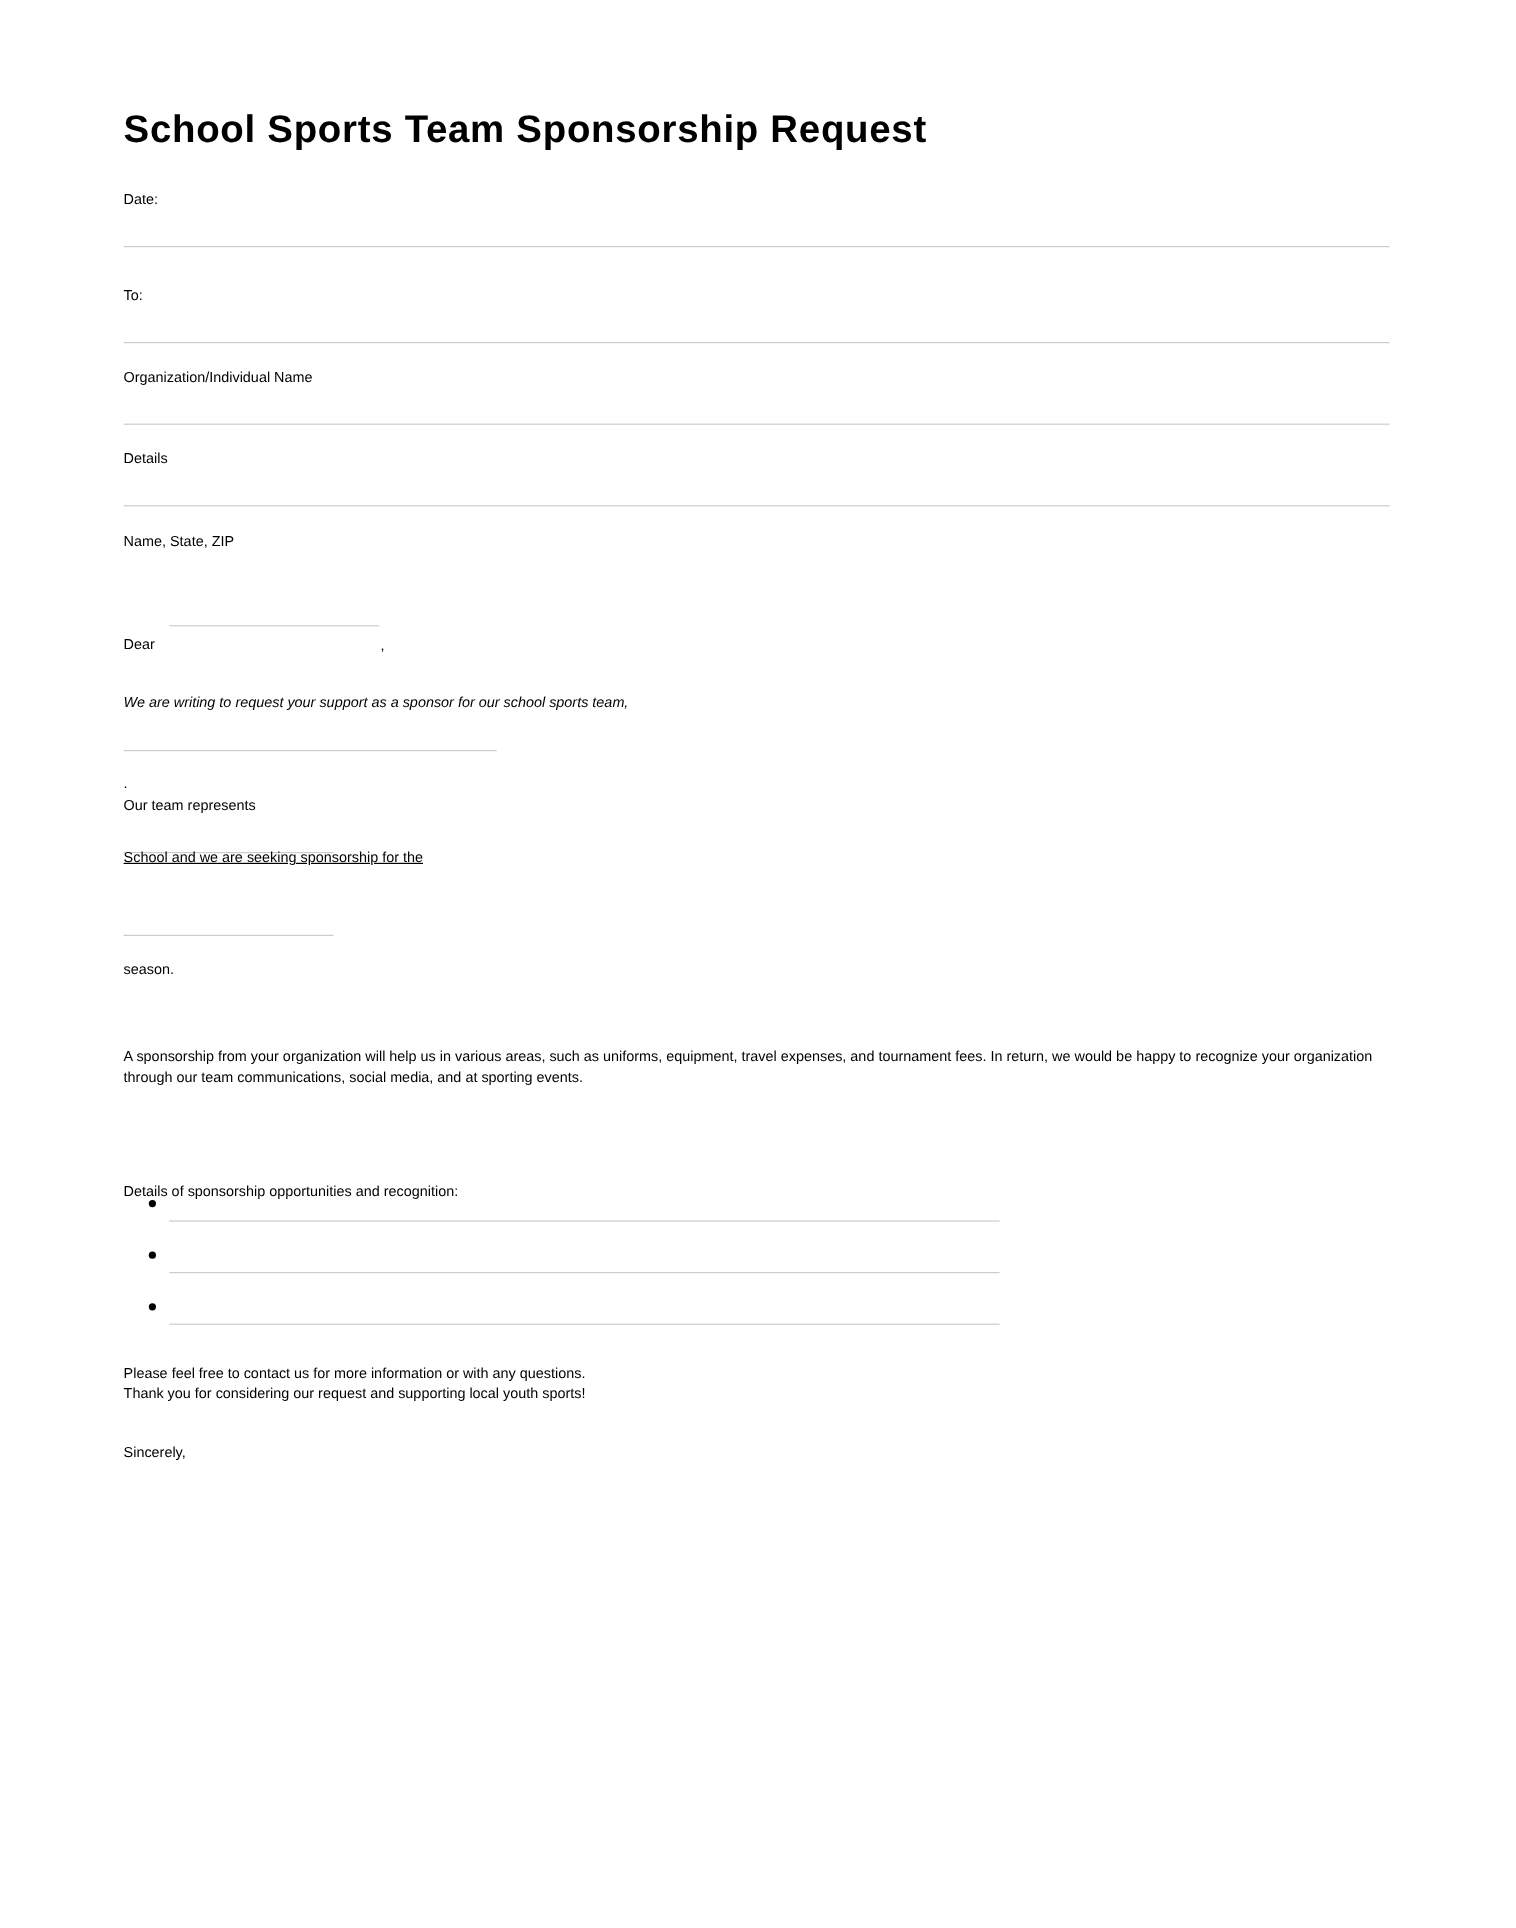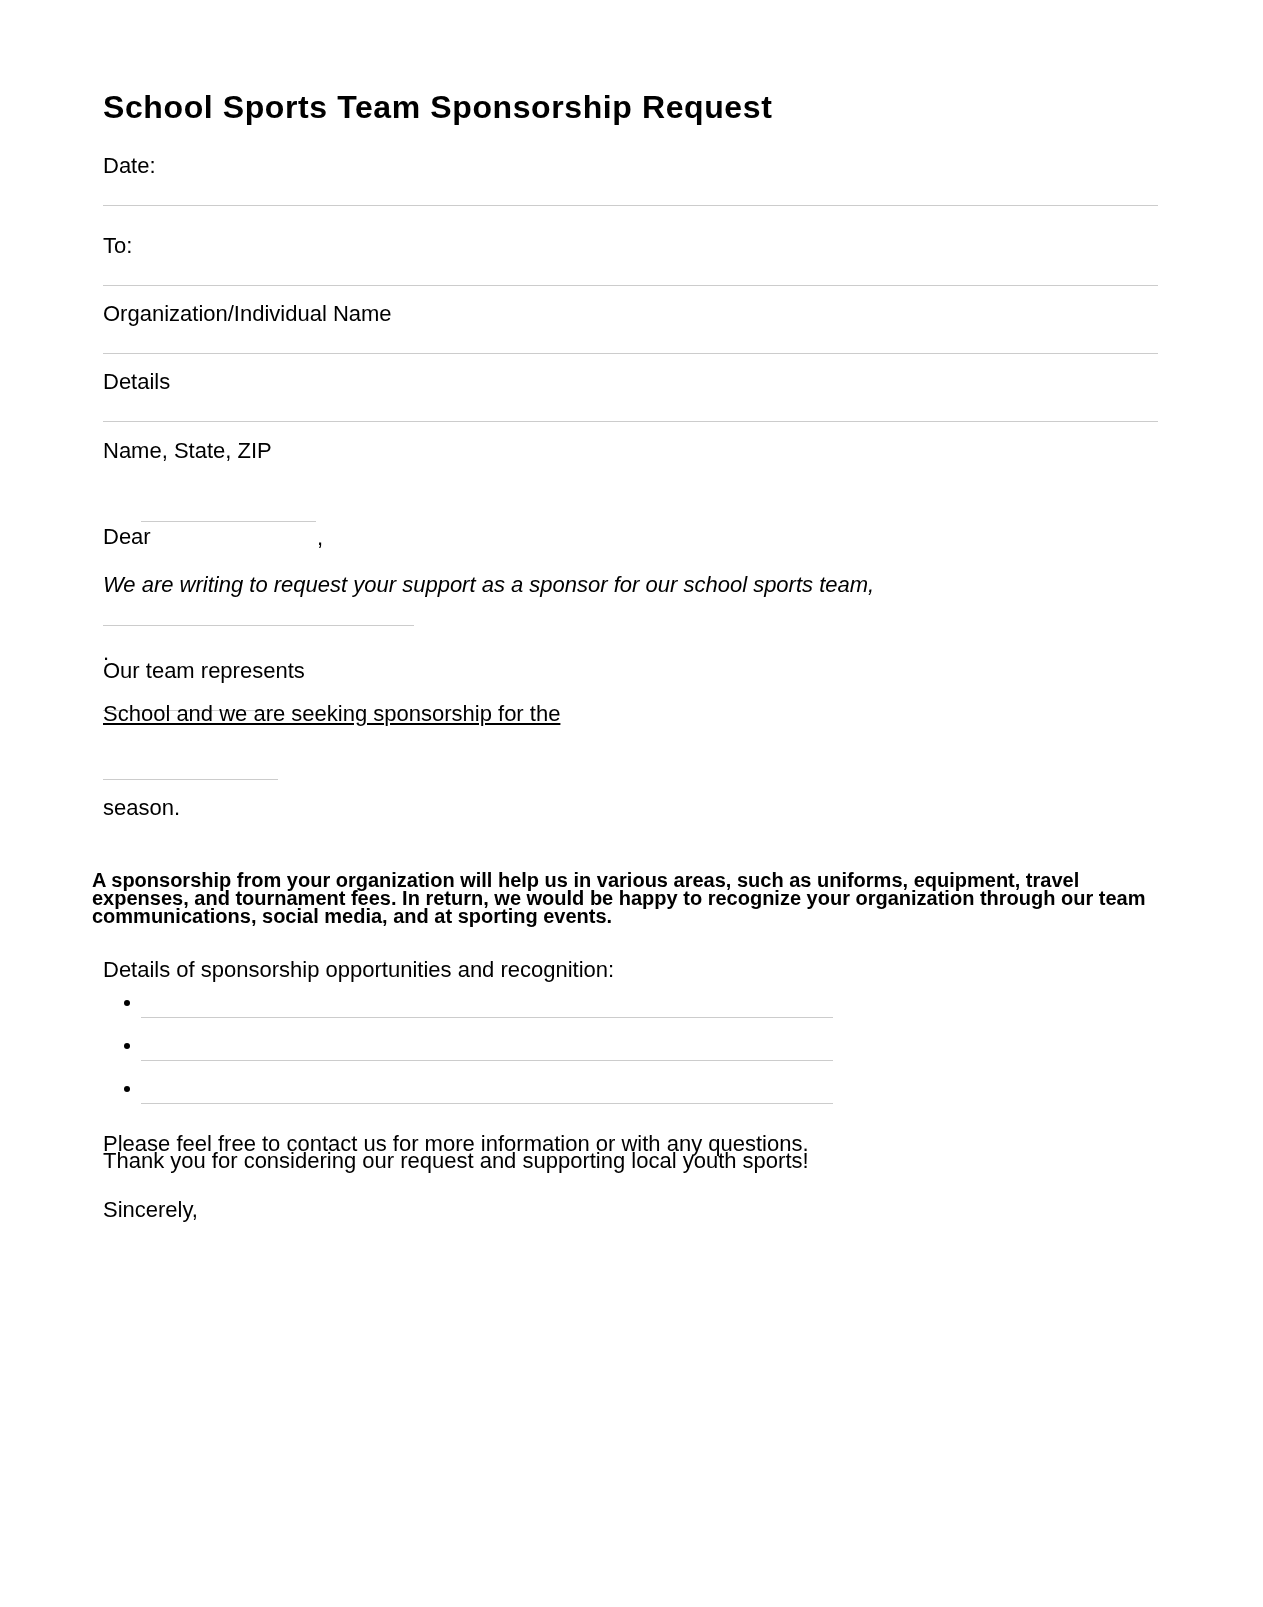--- a/index.html
+++ b/index.html
@@ -20,21 +20,21 @@
     .title {
       left: 103px;
       top: 88px;
       font-size: 32px;
       font-weight: bold;
       letter-spacing: 0.6px;
       line-height: 38px;
     }
     .label {
       left: 103px;
-      font-size: 22px;
+      font-size: 12px;
       line-height: 18px;
     }
     .rule-input {
       position: absolute;
       height: 22px;
       border: none;
       border-bottom: 1px solid #cccccc;
       background: transparent;
       padding: 0;
       margin: 0;
@@ -53,26 +53,25 @@
       border: none;
       border-top: 1px solid #cccccc;
       background: transparent;
       padding: 0;
       outline: none;
       font-family: "Liberation Sans", sans-serif;
       font-size: 16px;
     }
     .para {
       position: absolute;
-      left: 92px;
+      left: 103px;
       width: 1060px;
-      font-size: 20px;
+      font-size: 12px;
       line-height: 18px;
       white-space: normal;
-      font-weight: bold;
     }
     .bullet {
       position: absolute;
       left: 124px;
       width: 6px;
       height: 6px;
       border-radius: 50%;
       background: #000;
     }
     .bullet-input {
@@ -119,21 +118,21 @@
 <div class="abs label" style="top:662px;">Our team represents</div>
 <input class="rule-input" style="left: 103px; top: 688px; width: 175px;" type="text" value="">
 
 <div class="abs label" style="top:705px;text-decoration:underline;">School and we are seeking sponsorship for the</div>
 <input class="rule-input" style="left: 103px; top: 757px; width: 175px;" type="text" value="">
 
 <div class="abs label" style="top:799px;">season.</div>
 
 <div class="para" style="top:871px;">A sponsorship from your organization will help us in various areas, such as uniforms, equipment, travel expenses, and tournament fees. In return, we would be happy to recognize your organization through our team communications, social media, and at sporting events.</div>
 
-<div class="abs label" style="top:961px;text-align:center;">Details of sponsorship opportunities and recognition:</div>
+<div class="abs label" style="top:984px;text-align:center;">Details of sponsorship opportunities and recognition:</div>
 
 <div>
   <div class="bullet" style="top:1000px;"></div>
   <input class="bullet-input" style="top: 995px;" type="text" value="">
 
   <div class="bullet" style="top:1043px;"></div>
   <input class="bullet-input" style="top: 1038px;" type="text" value="">
 
   <div class="bullet" style="top:1086px;"></div>
   <input class="bullet-input" style="top: 1081px;" type="text" value="">

